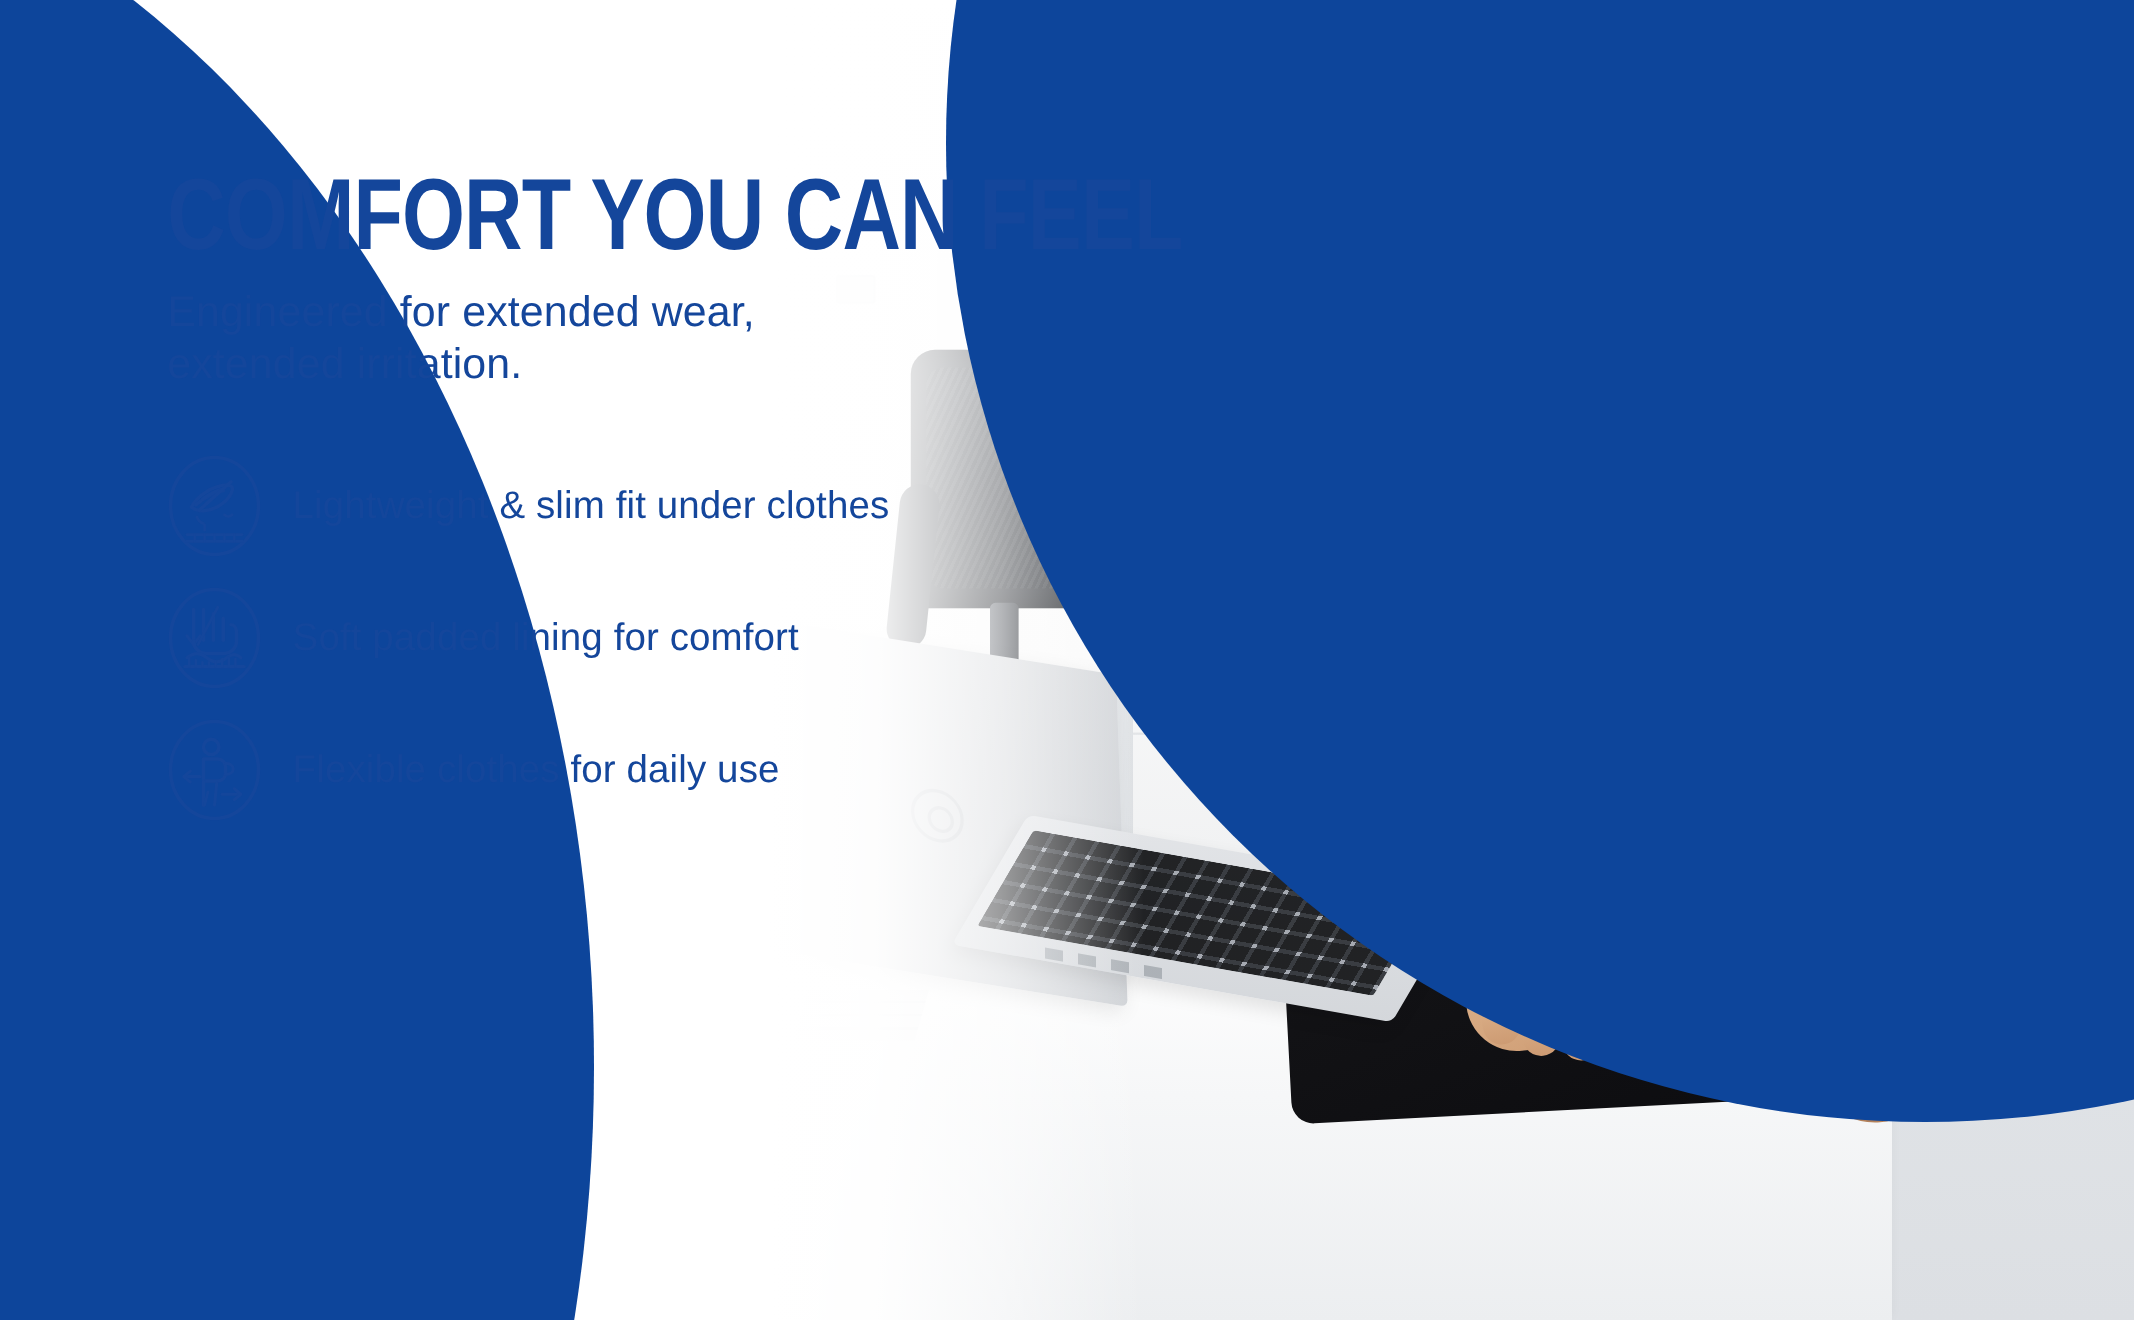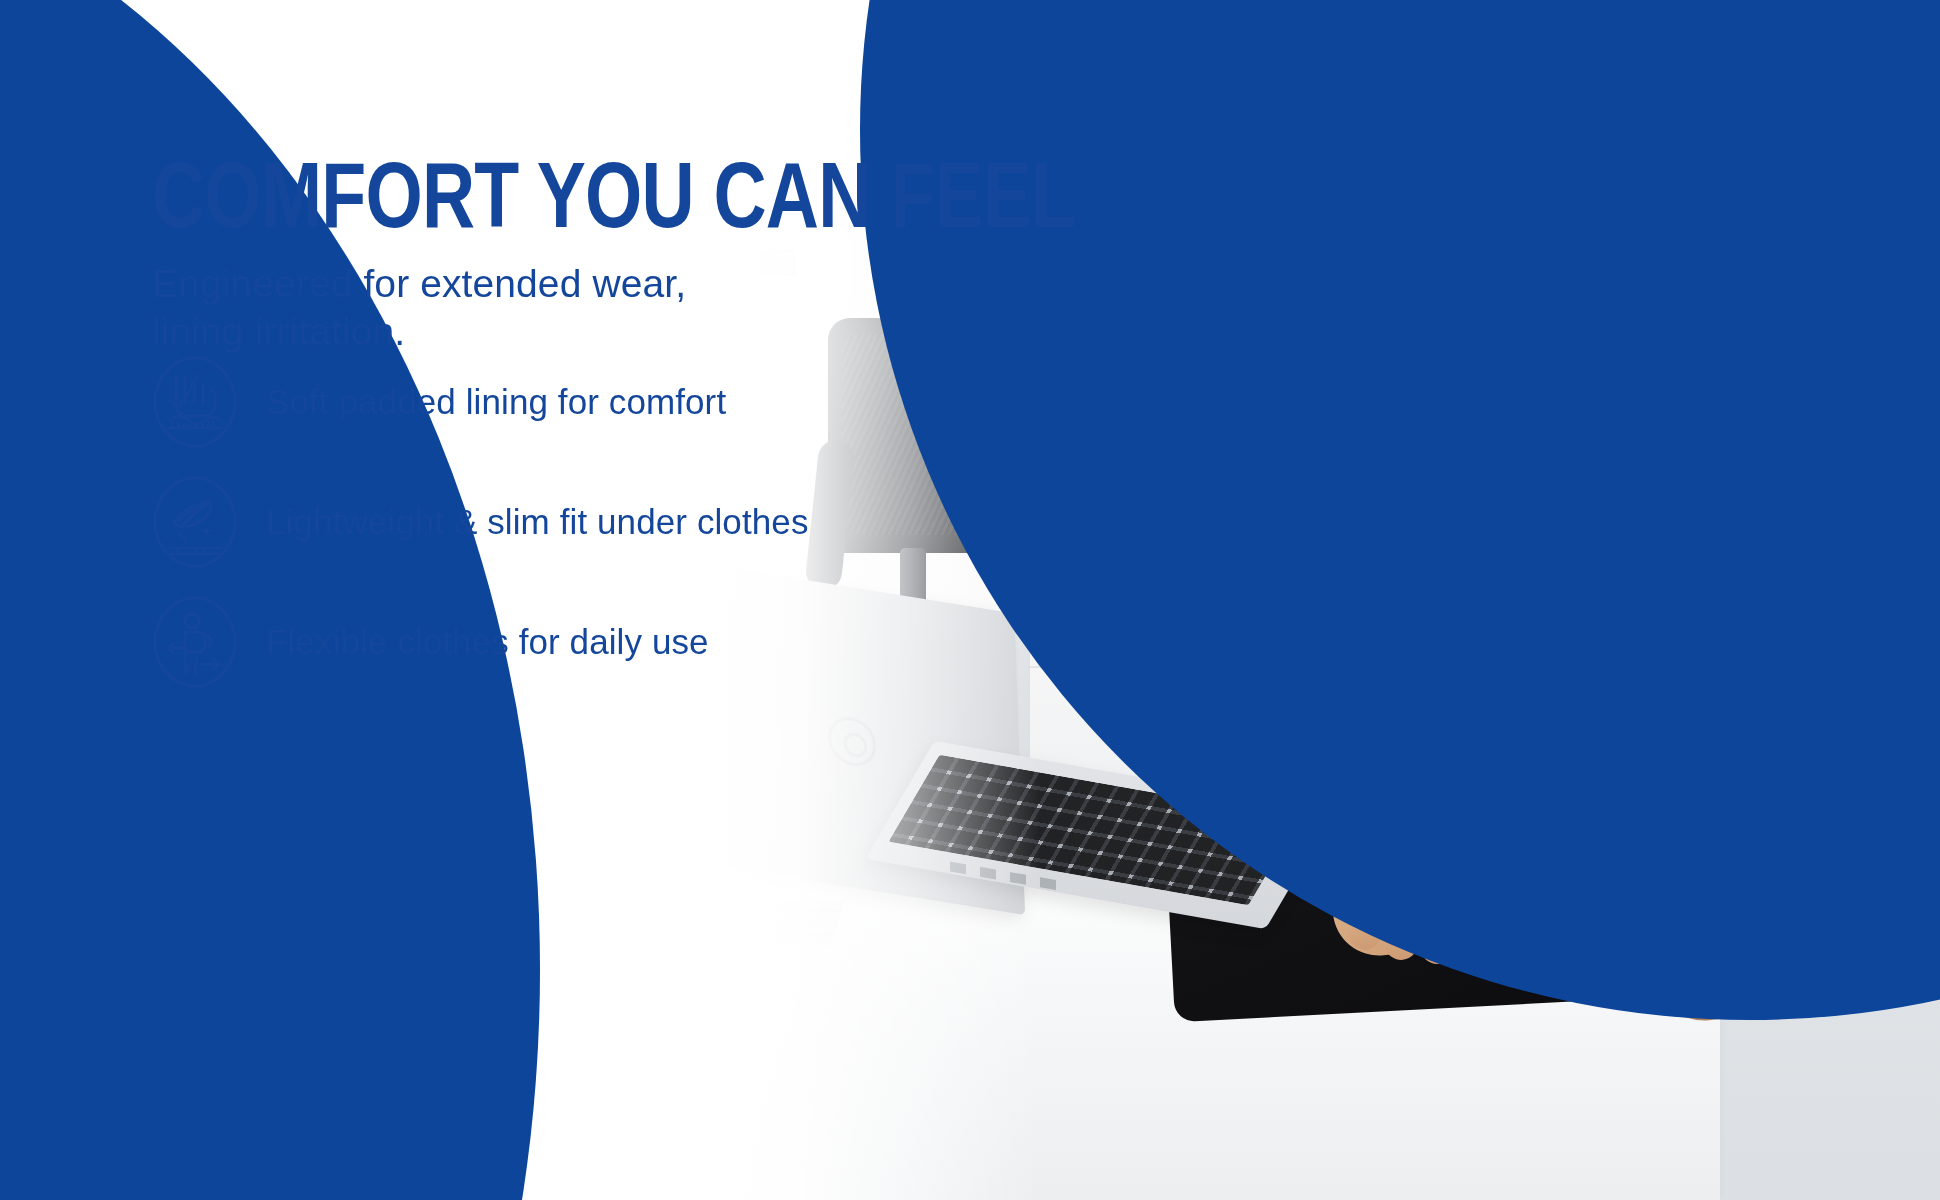--- a/index.html
+++ b/index.html
@@ -462,20 +462,21 @@
     white-space:nowrap;
     margin-bottom:22px;
   }
   .subhead {
     font-family:"Liberation Sans", sans-serif;
     font-weight:400;
     font-size:39px;
     line-height:1.22;
     color:#14469b;
     letter-spacing:.1px;
+    margin-bottom:58px;
   }
   .subhead span { display:block; }
 
   .features { display:flex; flex-direction:column; gap:28px; }
   .feature { display:flex; align-items:center; gap:28px; }
   .feat-icon {
     flex:0 0 auto;
     width:86px; height:92px;
     display:flex; align-items:center; justify-content:center;
   }
@@ -588,24 +589,43 @@
 
   <div class="blue-arc-right"></div>
   <div class="blue-arc-left"></div>
 
   <div class="content">
 
     <div class="headline">COMFORT YOU CAN FEEL</div>
 
     <div class="subhead">
       <span>Engineered for extended wear,</span>
-      <span>lining irritation.</span>
+      <span>extended irritation.</span>
     </div>
 
     <div class="features">
+
+      <div class="feature">
+        <span class="feat-icon">
+          <svg width="86" height="92" viewBox="0 0 86 92" fill="none" stroke="#14469b" stroke-width="3.2" stroke-linecap="round" stroke-linejoin="round">
+            <ellipse cx="43" cy="46" rx="40" ry="44"></ellipse>
+            <path d="M22 47c6-11 19-19 32-20 4 0 6 2 5 5-2 8-13 17-24 18-7 1-11-1-13-3z"></path>
+            <path d="M26 45c7-6 16-11 25-13"></path>
+            <path d="M32 40c5-4 11-7 17-9"></path>
+            <path d="M58 24L29 50"></path>
+            <path d="M27 56c1 3 3 5 6 6" stroke-width="2.6"></path>
+            <path d="M52 54c2 2 5 2 7 0" stroke-width="2.6"></path>
+            <path d="M34 63v5" stroke-width="2.4"></path>
+            <path d="M18 72h50" stroke-width="2.6"></path>
+            <path d="M18 78h50" stroke-width="2.6"></path>
+            <path d="M25 72v6M34 72v6M43 72v6M52 72v6M61 72v6" stroke-width="2.2"></path>
+          </svg>
+        </span>
+        <span class="feat-text">Lightweight &amp; slim fit under clothes</span>
+      </div>
 
       <div class="feature">
         <span class="feat-icon">
           <svg width="86" height="92" viewBox="0 0 86 92" fill="none" stroke="#14469b" stroke-width="3.2" stroke-linecap="round" stroke-linejoin="round">
             <ellipse cx="43" cy="46" rx="40" ry="44"></ellipse>
             <path d="M24 20v30"></path>
             <path d="M18 44l6 8 6-8" stroke-width="2.8"></path>
             <path d="M33 20v28"></path>
             <path d="M42 24v24"></path>
             <path d="M51 28v20"></path>
@@ -616,39 +636,20 @@
             <path d="M20 64v8M26 66v6M32 68v4M38 68v4M44 67v5M50 65v7M56 64v8M62 65v7" stroke-width="2.2"></path>
           </svg>
         </span>
         <span class="feat-text">Soft padded lining for comfort</span>
       </div>
 
       <div class="feature">
         <span class="feat-icon">
           <svg width="86" height="92" viewBox="0 0 86 92" fill="none" stroke="#14469b" stroke-width="3.2" stroke-linecap="round" stroke-linejoin="round">
             <ellipse cx="43" cy="46" rx="40" ry="44"></ellipse>
-            <path d="M22 47c6-11 19-19 32-20 4 0 6 2 5 5-2 8-13 17-24 18-7 1-11-1-13-3z"></path>
-            <path d="M26 45c7-6 16-11 25-13"></path>
-            <path d="M32 40c5-4 11-7 17-9"></path>
-            <path d="M58 24L29 50"></path>
-            <path d="M27 56c1 3 3 5 6 6" stroke-width="2.6"></path>
-            <path d="M52 54c2 2 5 2 7 0" stroke-width="2.6"></path>
-            <path d="M34 63v5" stroke-width="2.4"></path>
-            <path d="M18 72h50" stroke-width="2.6"></path>
-            <path d="M18 78h50" stroke-width="2.6"></path>
-            <path d="M25 72v6M34 72v6M43 72v6M52 72v6M61 72v6" stroke-width="2.2"></path>
-          </svg>
-        </span>
-        <span class="feat-text">Lightweight &amp; slim fit under clothes</span>
-      </div>
-
-      <div class="feature">
-        <span class="feat-icon">
-          <svg width="86" height="92" viewBox="0 0 86 92" fill="none" stroke="#14469b" stroke-width="3.2" stroke-linecap="round" stroke-linejoin="round">
-            <ellipse cx="43" cy="46" rx="40" ry="44"></ellipse>
             <circle cx="40" cy="25" r="7"></circle>
             <path d="M33 36h13c4 0 7 3 7 7v6c0 4-3 7-7 7H33z"></path>
             <path d="M33 56v22"></path>
             <path d="M45 58l-2 20" stroke-width="2.8"></path>
             <path d="M37 66l-3 12" stroke-width="2.6"></path>
             <path d="M53 40c4 0 7 2 7 5s-3 5-7 5" stroke-width="2.8"></path>
             <path d="M30 52H16" stroke-width="2.8"></path>
             <path d="M21 47l-6 5 6 5" stroke-width="2.8"></path>
             <path d="M50 68h16" stroke-width="2.8"></path>
             <path d="M61 63l6 5-6 5" stroke-width="2.8"></path>

